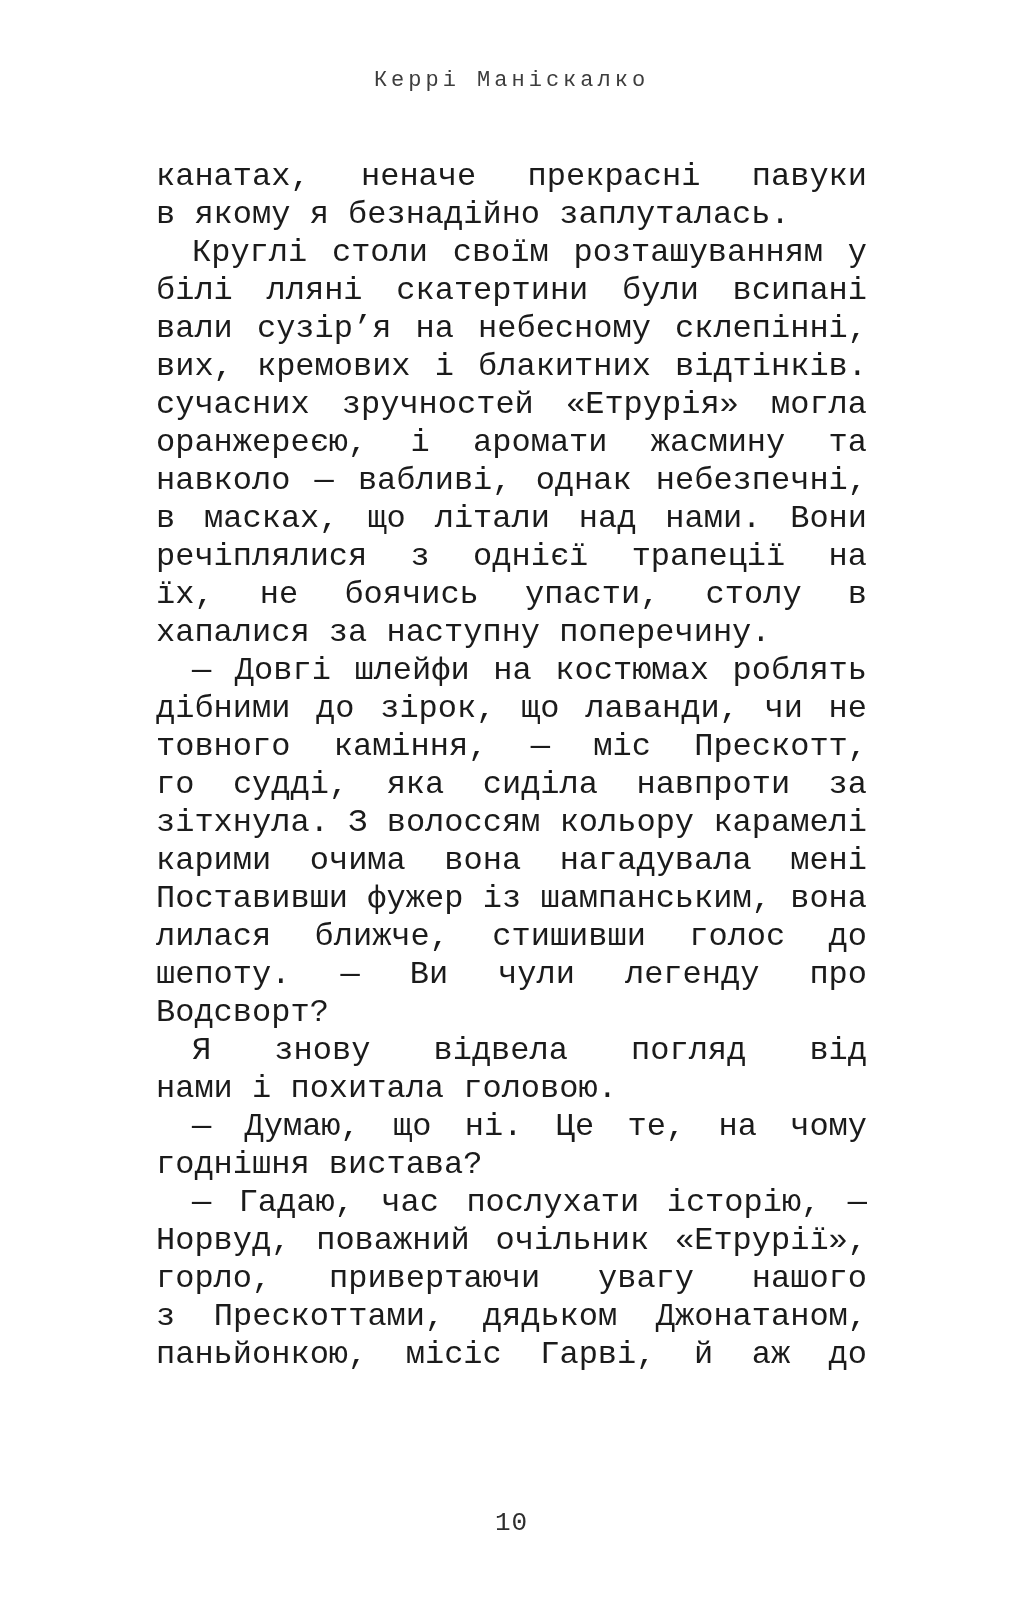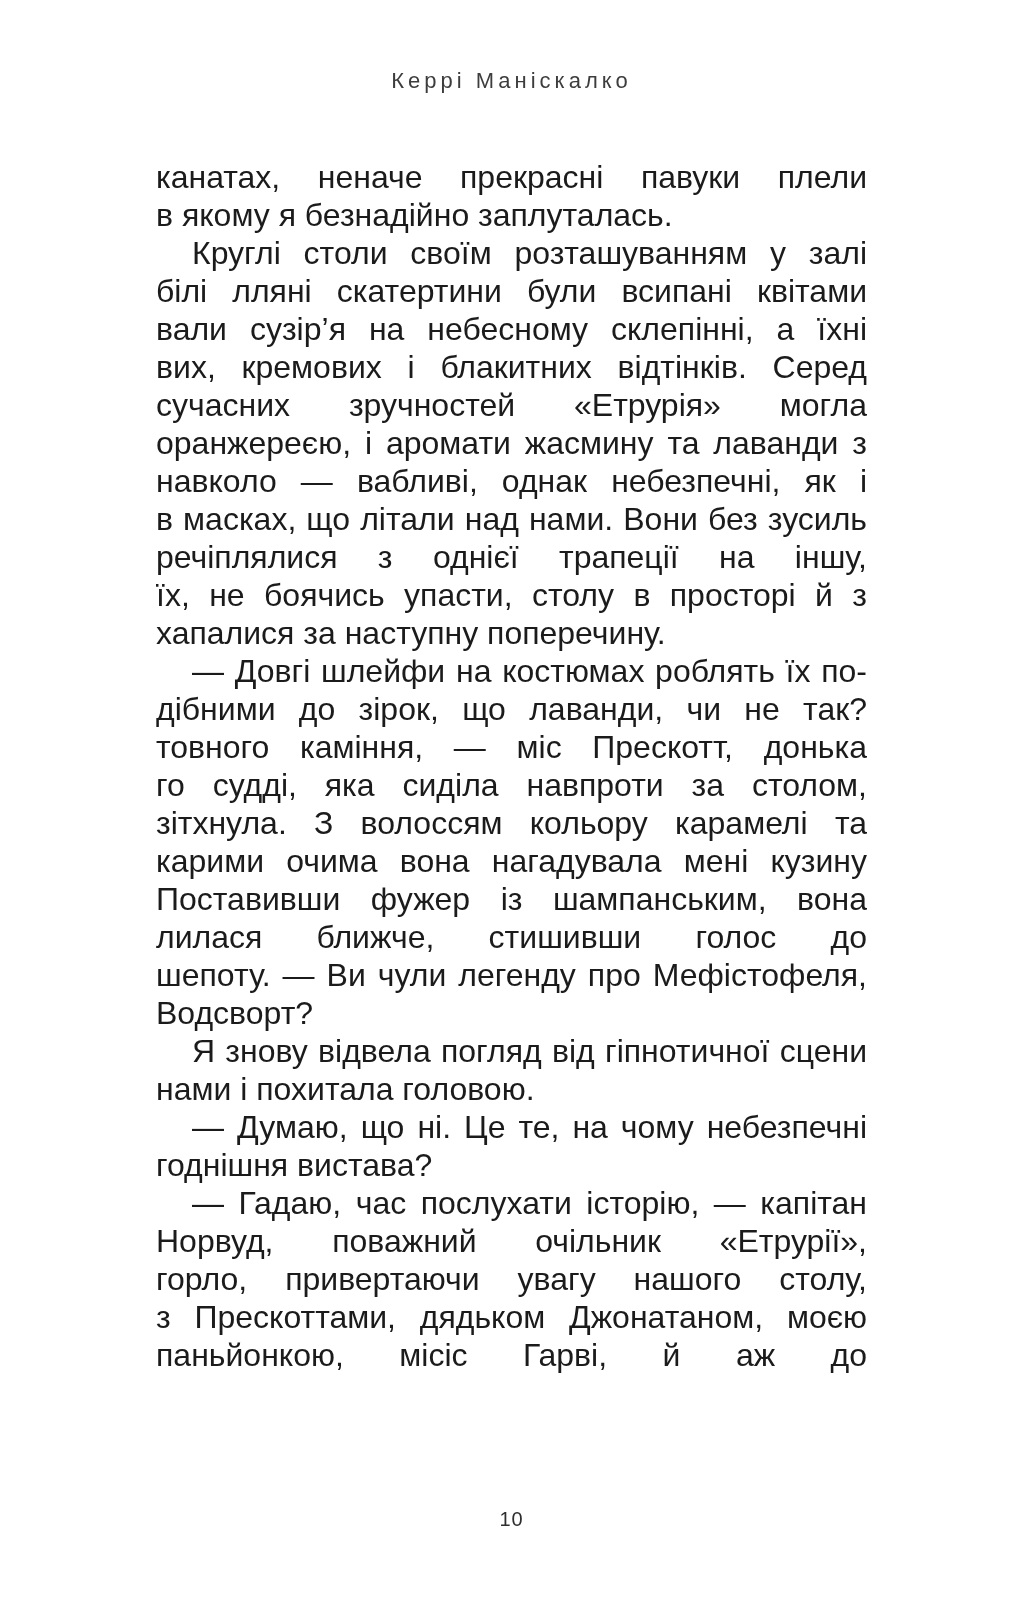--- a/index.html
+++ b/index.html
@@ -5,21 +5,21 @@
   html, body {
     margin: 0;
     padding: 0;
     background: #ffffff;
   }
   .page {
     position: relative;
     width: 1023px;
     height: 1599px;
     background: #ffffff;
-    font-family: Liberation Sans, sans-serif;
+    font-family: Liberation Mono, monospace;
     color: #1b1b1b;
     overflow: hidden;
   }
   .running-header {
     position: absolute;
     top: 68px;
     left: 0;
     width: 100%;
     text-align: center;
     font-size: 22px;
@@ -53,21 +53,21 @@
   }
   .line.lastline {
     text-align-last: left;
   }
   .page-footer {
     position: absolute;
     top: 1508px;
     left: 0;
     width: 100%;
     text-align: center;
-    font-size: 20px;
+    font-size: 26px;
     letter-spacing: 1px;
     color: #2e2e2e;
     font-variant-numeric: oldstyle-nums;
   }
 </style>
 </head>
 <body>
 
 <div class="page">
 

